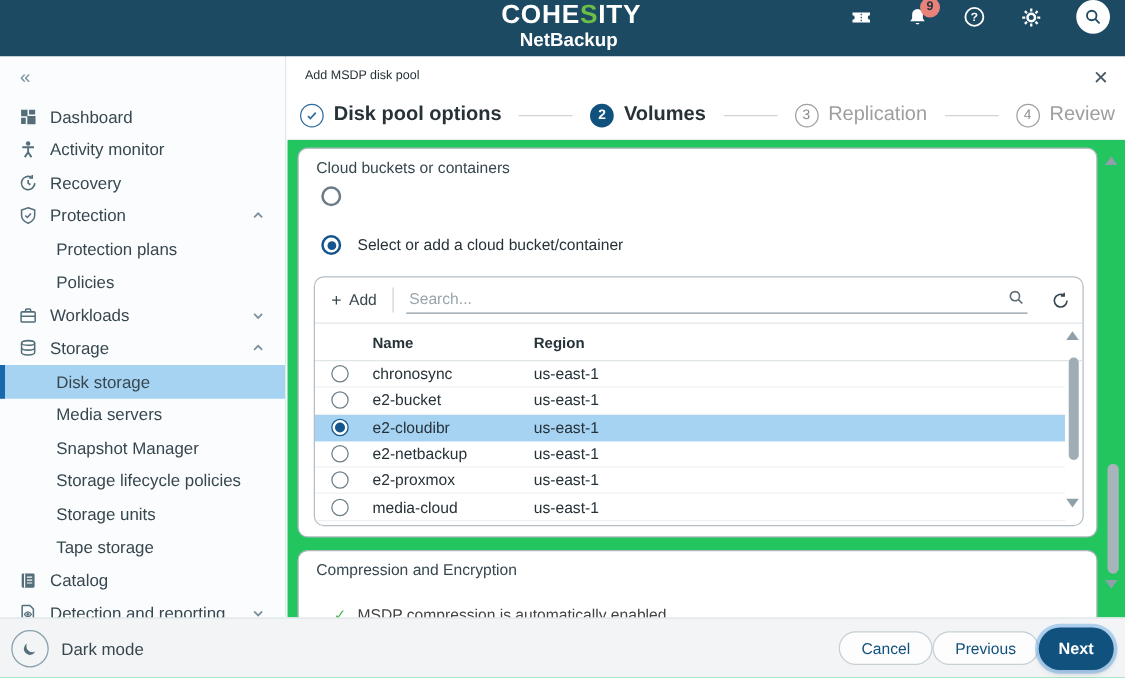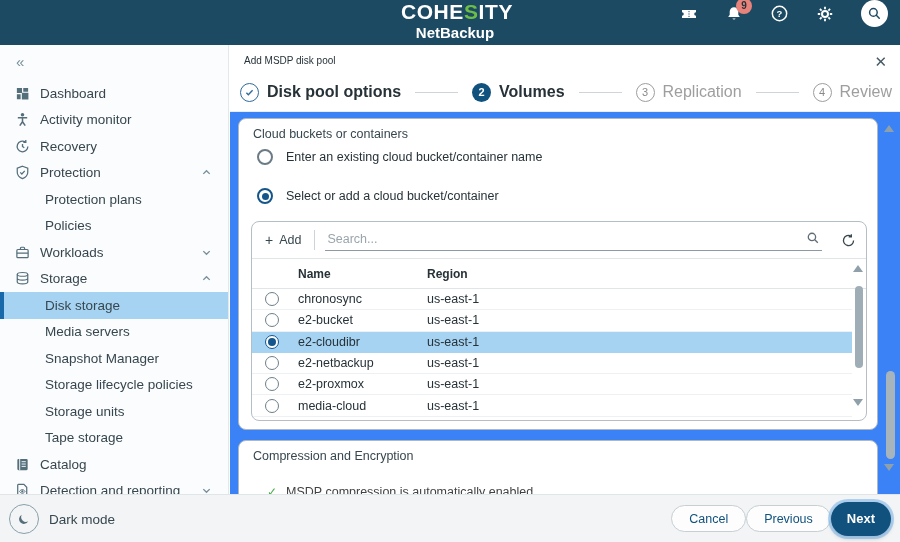--- a/index.html
+++ b/index.html
@@ -35,21 +35,21 @@
   .step-circle { width:19px; height:19px; border-radius:50%; display:flex; align-items:center; justify-content:center; font-size:11px; flex:none; }
   .step.completed .step-circle { border:1.5px solid #2e6b9e; color:#2e6b9e; background:#fff; }
   .step.active .step-circle { background:#11517e; color:#fff; font-weight:700; }
   .step.upcoming .step-circle { border:1px solid #9e9e9e; color:#8a8a8a; }
   .step-label { font-size:16px; }
   .step.completed .step-label, .step.active .step-label { color:#263238; font-weight:700; }
   .step.upcoming .step-label { color:#9e9e9e; }
   .connector { flex:1; height:1px; background:#cfd4d8; margin:0 14px; }
 
   
-  .content { position:absolute; left:230px; top:112px; right:0; bottom:48px; background:#3b82f6; }
+  .content { position:absolute; left:230px; top:112px; right:0; bottom:48px; background:#22c55e; }
   .card1 { position:absolute; left:8px; top:6px; width:640px; height:312px; border:1px solid #aeb8bf; border-radius:8px; background:#fff; }
   .card-label { position:absolute; left:14px; top:8px; font-size:12.5px; color:#37474f; }
   .radio-row { position:absolute; left:18px; display:flex; align-items:center; gap:13px; cursor:pointer; }
   .radio { width:16px; height:16px; border:2px solid #6b7a84; border-radius:50%; flex:none; background:#fff; }
   .radio.sel { border-color:#14568c; position:relative; }
   .radio.sel::after { content:''; position:absolute; inset:2.5px; background:#14568c; border-radius:50%; }
   .radio-label { font-size:12.5px; color:#263238; }
 
   .inner-card { position:absolute; left:12px; top:102px; width:616px; height:200px; border:1px solid #b4bec5; border-radius:8px; overflow:hidden; background:#fff; }
   .toolbar { position:absolute; left:0; right:0; top:0; height:37px; display:flex; align-items:center; border-bottom:1px solid #e0e5e8; }
@@ -294,21 +294,20 @@
   </div>
 </div>
 
 <div class="content">
 
   <div class="card1">
     <div class="card-label">Cloud buckets or containers</div>
 
     <div class="radio-row" style="top:30px;">
       <span class="radio"></span>
-      <span class="radio-label">Enter an existing cloud bucket/container name</span>
     </div>
     <div class="radio-row" style="top:69px;">
       <span class="radio sel"></span>
       <span class="radio-label">Select or add a cloud bucket/container</span>
     </div>
 
     <div class="inner-card">
       <div class="toolbar">
         <div class="add-btn">
           <span style="font-size:14px;">+</span>

